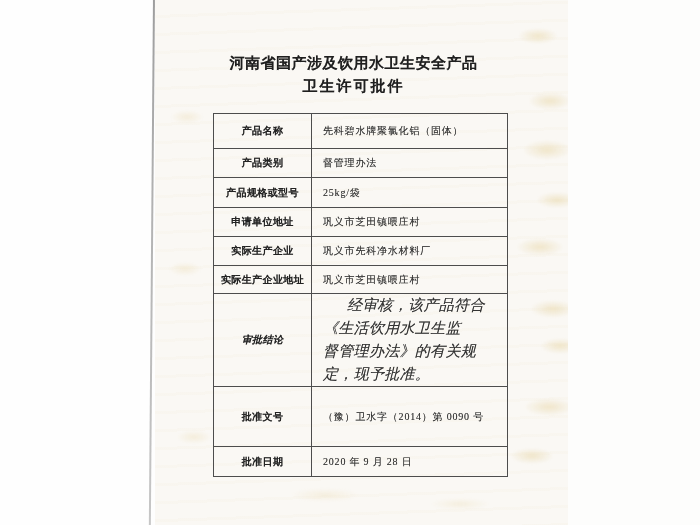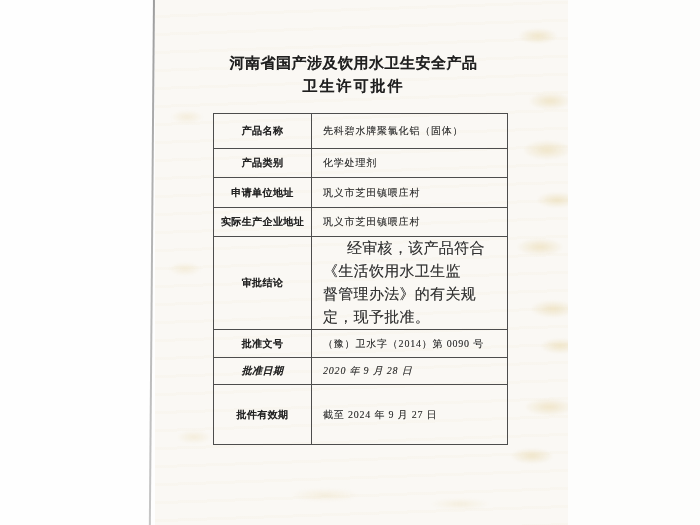--- a/index.html
+++ b/index.html
@@ -97,45 +97,49 @@
   </div>
 
   <table class="doc-table">
     <tbody>
       <tr>
         <td class="lbl">产品名称</td>
         <td class="val">先科碧水牌聚氯化铝（固体）</td>
       </tr>
       <tr>
         <td class="lbl">产品类别</td>
-        <td class="val">化学处理剂</td>
+        <td class="val">督管理办法</td>
+      </tr>
+      <tr>
+        <td class="lbl">产品规格或型号</td>
+        <td class="val">25kg/袋</td>
       </tr>
       <tr>
         <td class="lbl">申请单位地址</td>
         <td class="val">巩义市芝田镇喂庄村</td>
+      </tr>
+      <tr>
+        <td class="lbl">实际生产企业</td>
+        <td class="val">巩义市先科净水材料厂</td>
       </tr>
       <tr>
         <td class="lbl">实际生产企业地址</td>
         <td class="val">巩义市芝田镇喂庄村</td>
       </tr>
       <tr>
         <td class="lbl">审批结论</td>
         <td class="val concl">
           <span class="l1">经审核，该产品符合《生活饮用水卫生监</span>
           <span class="l2">督管理办法》的有关规定，现予批准。</span>
         </td>
       </tr>
       <tr>
         <td class="lbl">批准文号</td>
         <td class="val">（豫）卫水字（2014）第 0090 号</td>
       </tr>
       <tr>
         <td class="lbl">批准日期</td>
         <td class="val">2020 年 9 月 28 日</td>
       </tr>
-      <tr>
-        <td class="lbl">批件有效期</td>
-        <td class="val">截至 2024 年 9 月 27 日</td>
-      </tr>
     </tbody>
   </table>
 
 </div>
 
 </body></html>

